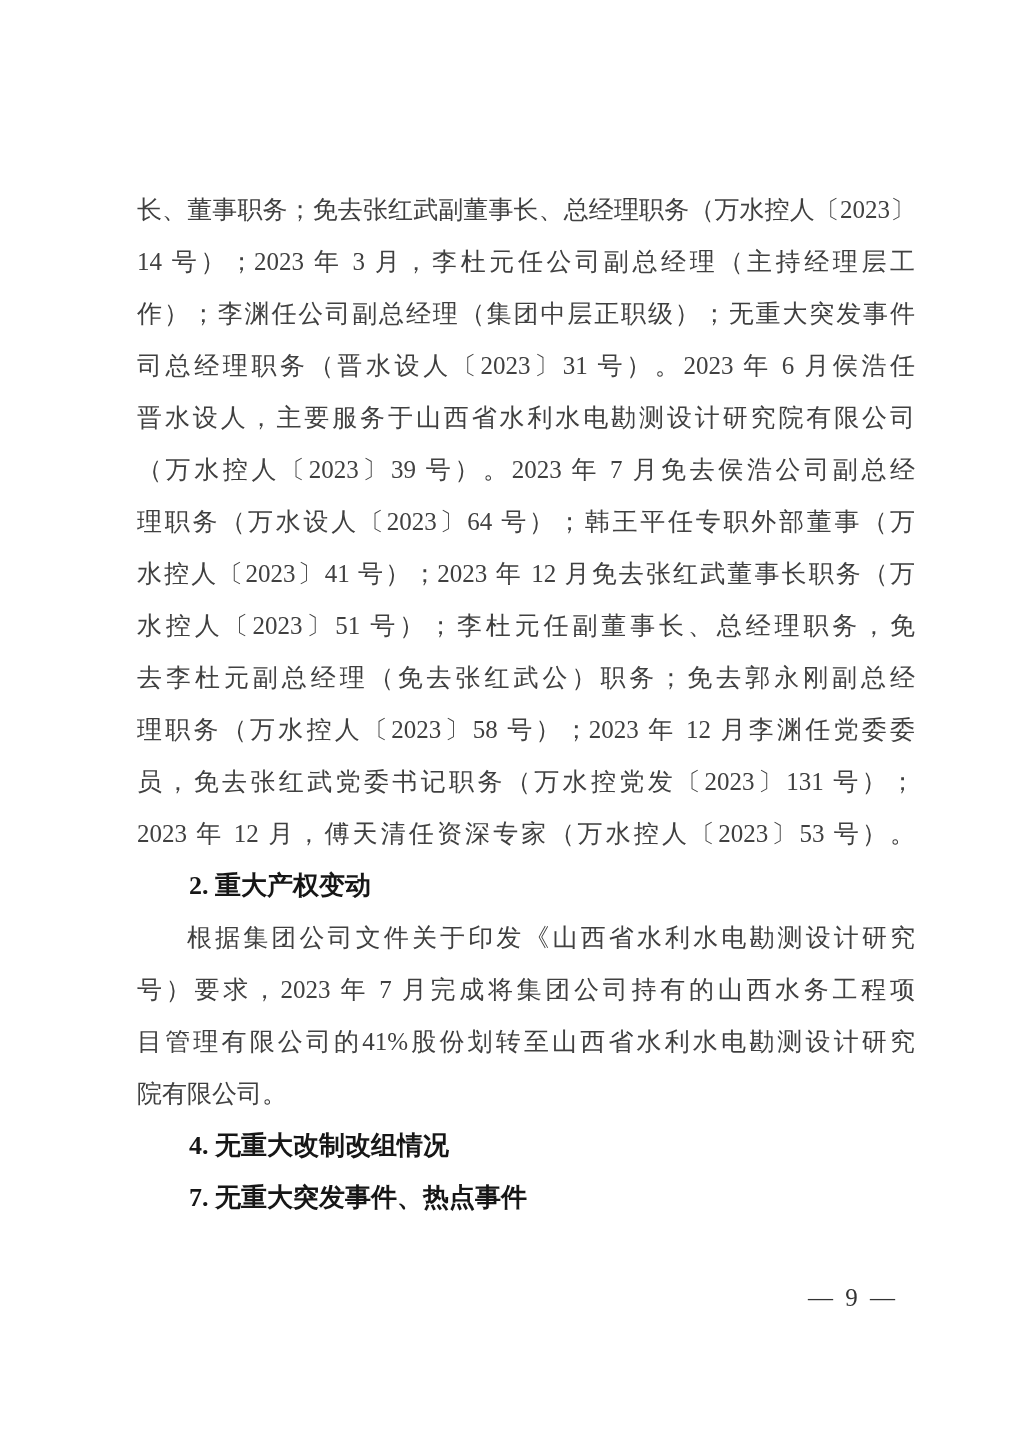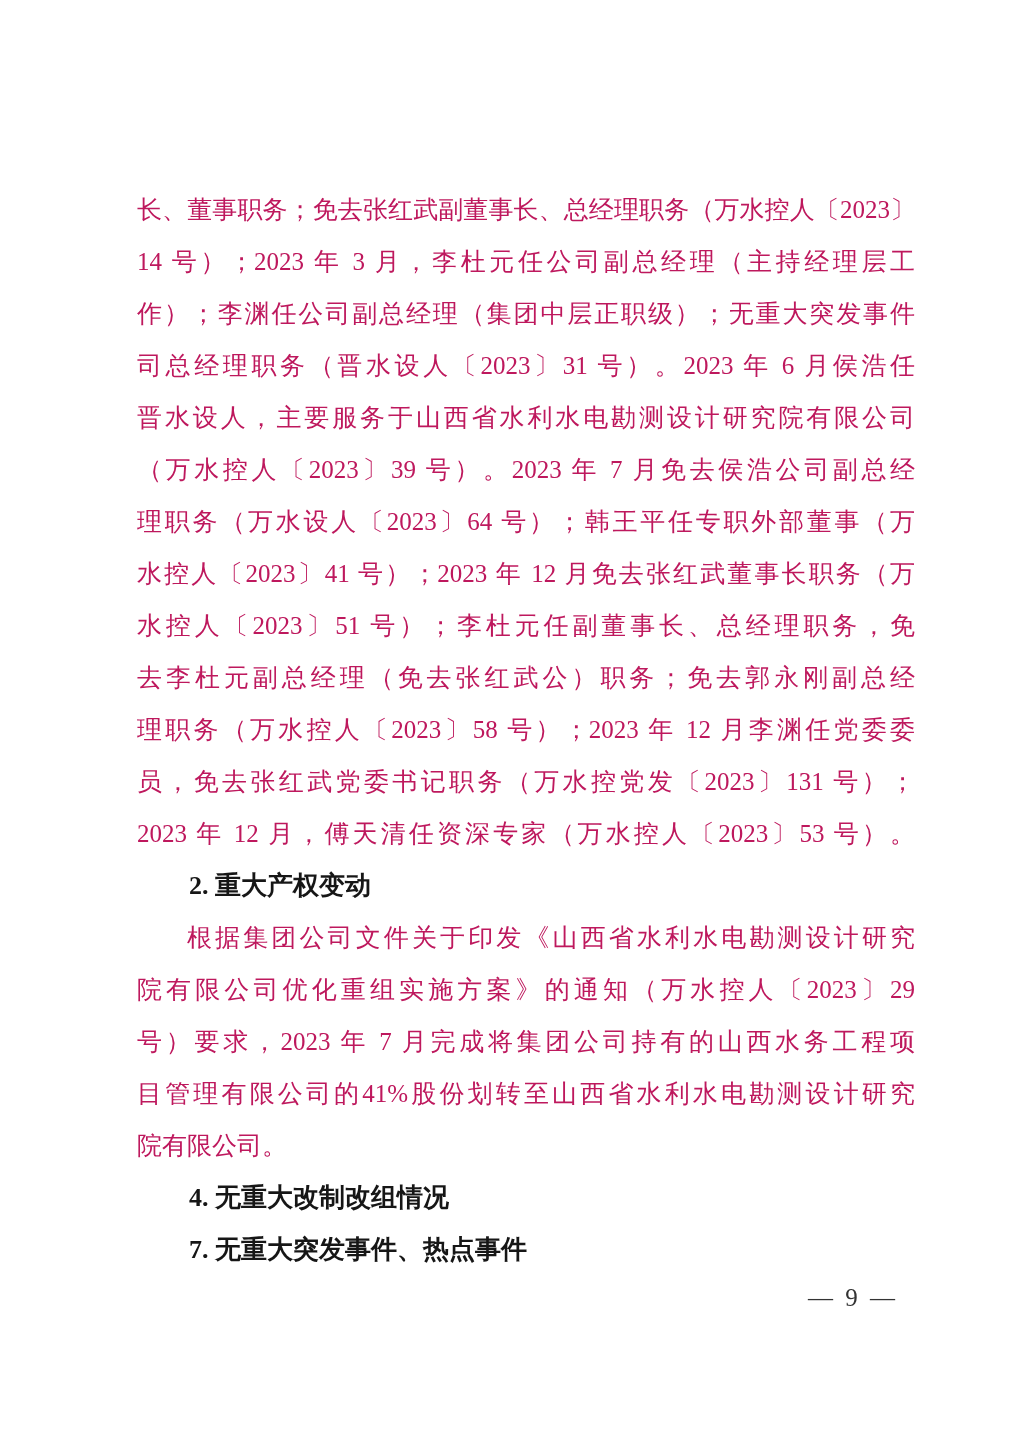--- a/index.html
+++ b/index.html
@@ -14,21 +14,21 @@
   .text-block {
     position: absolute;
     left: 137px;
     top: 184px;
     width: 778px;
   }
   .ln {
     height: 52px;
     line-height: 52px;
     font-size: 25px;
-    color: #be185d;
+    color: #404040;
     white-space: normal;
     text-align: left;
   }
   .stretch {
     text-align: justify;
     text-align-last: justify;
     text-justify: inter-ideograph;
   }
   .indent { text-indent: 2em; }
   .heading { font-weight: 600; font-size: 26px; color: #161616; }
@@ -56,21 +56,20 @@
     <div class="ln stretch">（万水控人〔2023〕39 号）。2023 年 7 月免去侯浩公司副总经</div>
     <div class="ln stretch">理职务（万水设人〔2023〕64 号）；韩王平任专职外部董事（万</div>
     <div class="ln stretch">水控人〔2023〕41 号）；2023 年 12 月免去张红武董事长职务（万</div>
     <div class="ln stretch">水控人〔2023〕51 号）；李杜元任副董事长、总经理职务，免</div>
     <div class="ln stretch">去李杜元副总经理（免去张红武公）职务；免去郭永刚副总经</div>
     <div class="ln stretch">理职务（万水控人〔2023〕58 号）；2023 年 12 月李渊任党委委</div>
     <div class="ln stretch">员，免去张红武党委书记职务（万水控党发〔2023〕131 号）；</div>
     <div class="ln stretch">2023 年 12 月，傅天清任资深专家（万水控人〔2023〕53 号）。</div>
     <div class="ln heading indent">2. 重大产权变动</div>
     <div class="ln stretch indent">根据集团公司文件关于印发《山西省水利水电勘测设计研究</div>
-    <div class="ln stretch">院有限公司优化重组实施方案》的通知（万水控人〔2023〕29</div>
     <div class="ln stretch">号）要求，2023 年 7 月完成将集团公司持有的山西水务工程项</div>
     <div class="ln stretch">目管理有限公司的41%股份划转至山西省水利水电勘测设计研究</div>
     <div class="ln">院有限公司。</div>
     <div class="ln heading indent">4. 无重大改制改组情况</div>
     <div class="ln heading indent">7. 无重大突发事件、热点事件</div>
   </div>
 
   <div class="page-number">— 9 —</div>
 
 </div>

